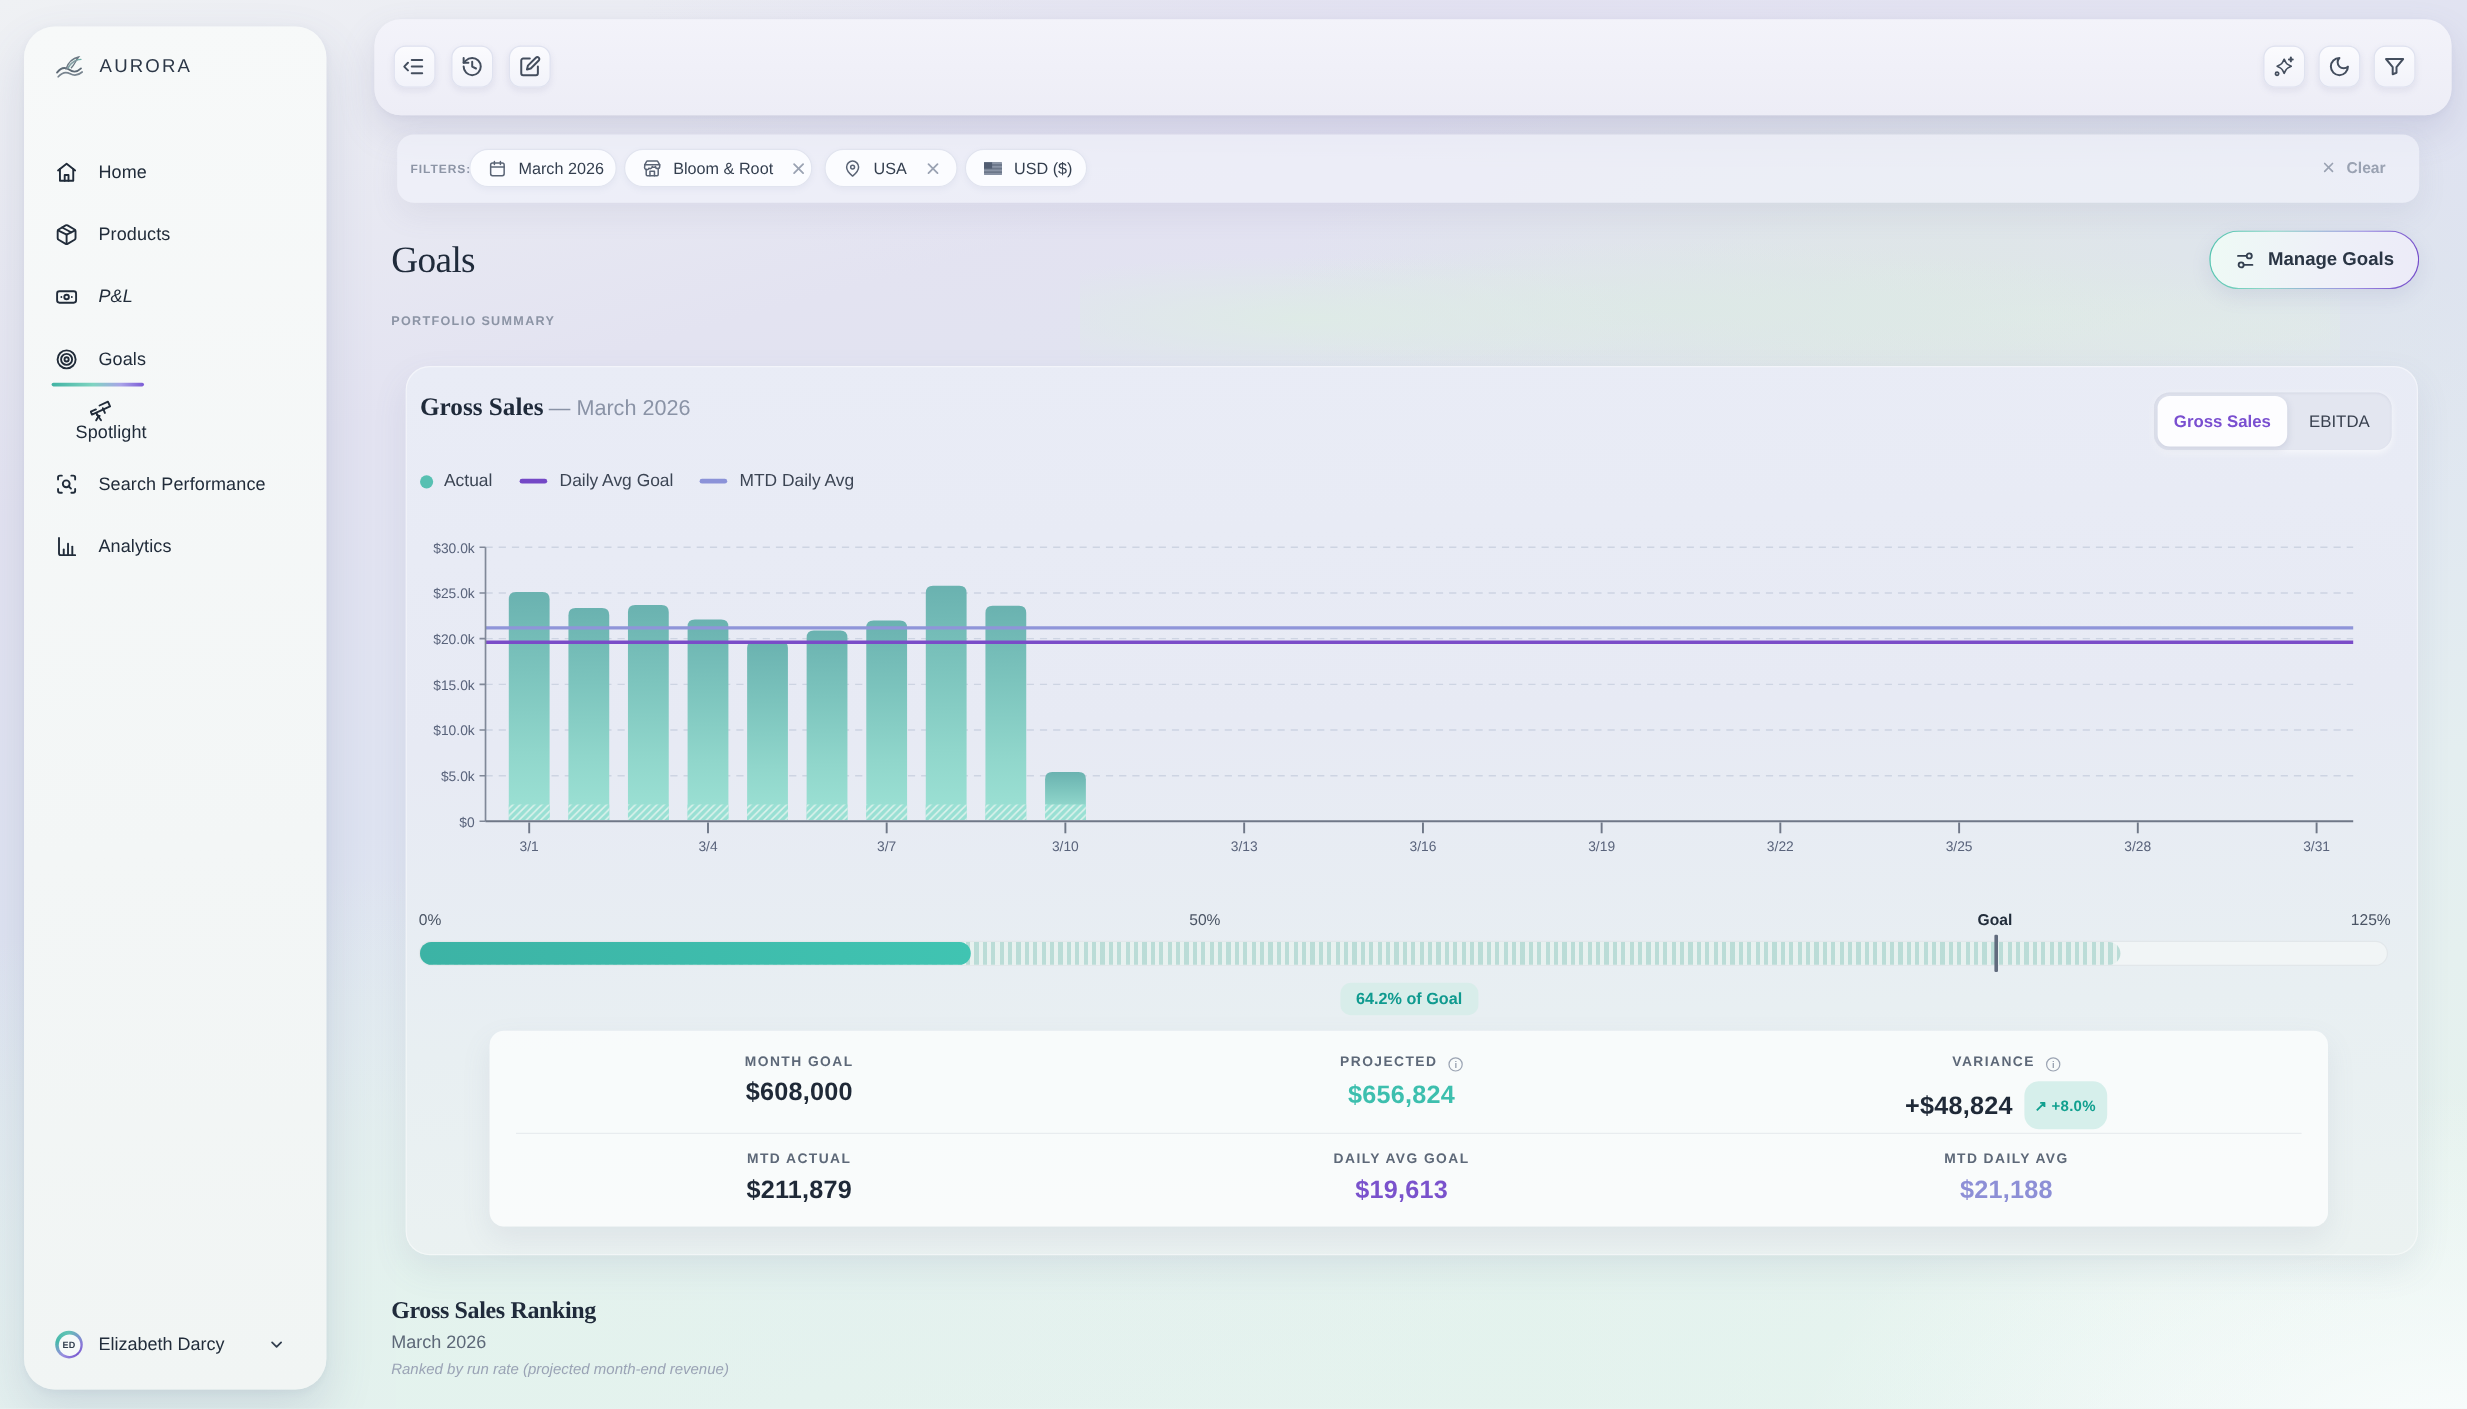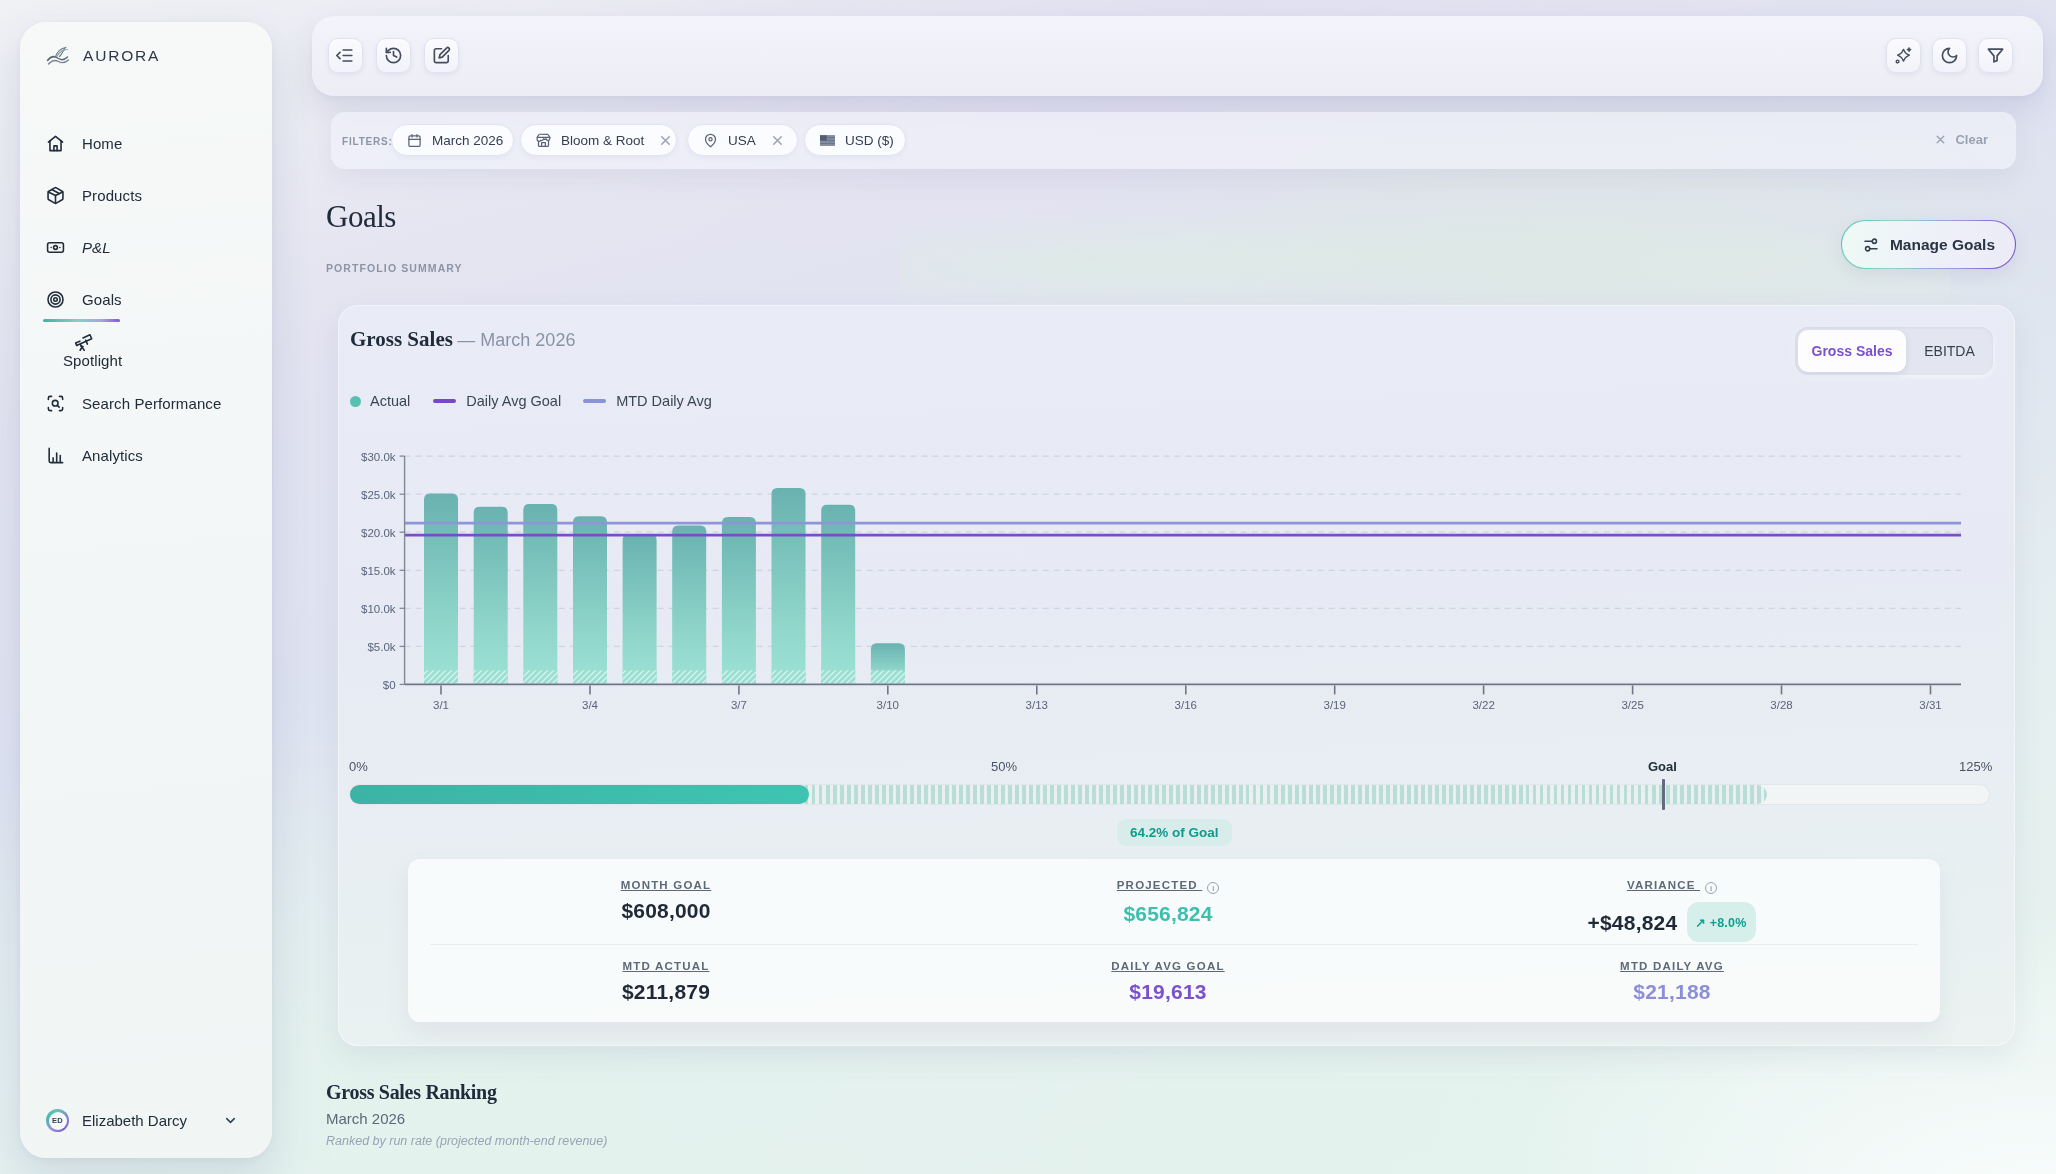--- a/index.html
+++ b/index.html
@@ -80,21 +80,21 @@
   
   .page-title { left:326px; top:199px; font-family:"Liberation Serif", serif; font-size:31px; letter-spacing:-0.5px; color:#202b3b; }
   .page-sub { left:326px; top:262px; font-size:10.5px; font-weight:700; letter-spacing:1.1px; color:#8c94a5; }
   .manage-btn {
     left:1841px; top:192px; width:175px; height:49px; border-radius:25px;
     background:linear-gradient(100deg,#eefaf5 0%, #eef0f8 55%, #ecebf8 100%) padding-box,
                linear-gradient(100deg,#4fc2ae 0%, #8fd8c8 30%, #9d8fe2 70%, #7147c8 100%) border-box;
     border:1.6px solid transparent;
     box-shadow:0 6px 16px rgba(110,120,170,0.14);
     display:flex; align-items:center; justify-content:center; color:#2a3544;
-    font-size:15.5px; font-weight:600;margin-top:28px;
+    font-size:15.5px; font-weight:600;
   }
   .manage-btn svg { width:18px; height:18px; margin-right:10px; color:#333f4f; }
 
   
   .card {
     left:338px; top:305px; width:1677px; height:741px; border-radius:20px;
     background:linear-gradient(178deg, #e9ecf6 0%, #e7eaf4 40%, #e8eff2 72%, #ebf2f1 100%);
     box-shadow:0 12px 28px rgba(100,110,150,0.10), inset 0 0 0 1px rgba(255,255,255,0.45);
   }
   .toggle {
@@ -127,21 +127,21 @@
   .pg-badge { position:absolute; top:514px; left:779px; height:27px; padding:0 13px; border-radius:9px;
     background:#d8edea; color:#0f9a8f; font-size:13.5px; font-weight:700;
     display:flex; align-items:center; }
 
   
   .stats { position:absolute; left:70px; top:554px; width:1532px; height:163px; border-radius:12px;
     background:rgba(252,254,254,0.78);
     box-shadow:0 10px 24px rgba(110,120,150,0.10); }
   .stats .divider { position:absolute; left:22px; right:22px; top:85px; height:1px; background:rgba(160,170,190,0.18); }
   .stat { position:absolute; text-align:center; }
-  .stat .lbl { font-size:11.5px; font-weight:700; letter-spacing:1.2px; color:#5d6878;text-decoration:underline; }
+  .stat .lbl { font-size:11.5px; font-weight:700; letter-spacing:1.2px; color:#5d6878; }
   .stat .val { margin-top:8px; font-size:21px; font-weight:700; color:#1f2937; letter-spacing:0.2px; }
   .info-i { display:inline-block; width:12px; height:12px; border:1.2px solid #9aa3b2; border-radius:50%;
     font-size:8px; line-height:11px; color:#9aa3b2; text-align:center; font-weight:600; vertical-align:-2px; margin-left:5px; letter-spacing:0;}
   .var-badge { display:inline-flex; align-items:center; margin-left:10px; height:40px; padding:0 10px 0 8px; border-radius:12px;
     background:#d6efeb; color:#11a08f; font-size:12.5px; font-weight:700; vertical-align:3px;}
 
   
   .rank-title { left:326px; top:1081px; font-family:"Liberation Serif", serif; font-size:20px; letter-spacing:-0.3px; font-weight:700; color:#202b3b; }
   .rank-sub { left:326px; top:1110px; font-size:15px; color:#5d6878; }
   .rank-note { left:326px; top:1134px; font-size:12.5px; font-style:italic; color:#9aa3b5; }

